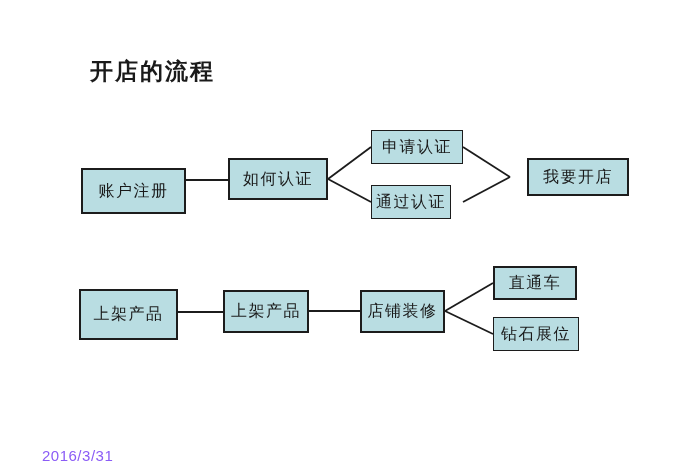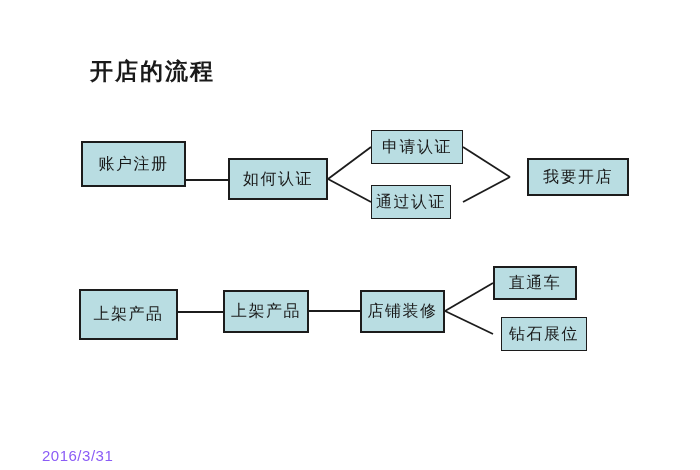--- a/index.html
+++ b/index.html
@@ -75,21 +75,21 @@
     <line class="connector" x1="328" y1="179" x2="371" y2="147"></line>
     <line class="connector" x1="328" y1="179" x2="371" y2="202"></line>
     <line class="connector" x1="463" y1="147" x2="510" y2="177"></line>
     <line class="connector" x1="463" y1="202" x2="510" y2="177"></line>
     <line class="connector" x1="178" y1="312" x2="223" y2="312"></line>
     <line class="connector" x1="309" y1="311" x2="360" y2="311"></line>
     <line class="connector" x1="445" y1="311" x2="493" y2="283"></line>
     <line class="connector" x1="445" y1="311" x2="493" y2="334"></line>
   </svg>
 
-  <div class="node" style="left:81px; top:141px; width:105px; height:46px;">
+  <div class="node" style="left:81px; top:168px; width:105px; height:46px;">
     <span class="node-label">账户注册</span>
   </div>
 
   <div class="node" style="left:228px; top:158px; width:100px; height:42px;">
     <span class="node-label">如何认证</span>
   </div>
 
   <div class="node thin" style="left:371px; top:130px; width:92px; height:34px;">
     <span class="node-label">申请认证</span>
   </div>
@@ -111,19 +111,19 @@
   </div>
 
   <div class="node" style="left:360px; top:290px; width:85px; height:43px;">
     <span class="node-label">店铺装修</span>
   </div>
 
   <div class="node" style="left:493px; top:266px; width:84px; height:34px;">
     <span class="node-label">直通车</span>
   </div>
 
-  <div class="node thin" style="left:493px; top:317px; width:86px; height:34px;margin-left:8px;">
+  <div class="node thin" style="left:493px; top:317px; width:86px; height:34px;">
     <span class="node-label">钻石展位</span>
   </div>
 
   <div class="slide-date">2016/3/31</div>
 
 </div>
 
 </body></html>

